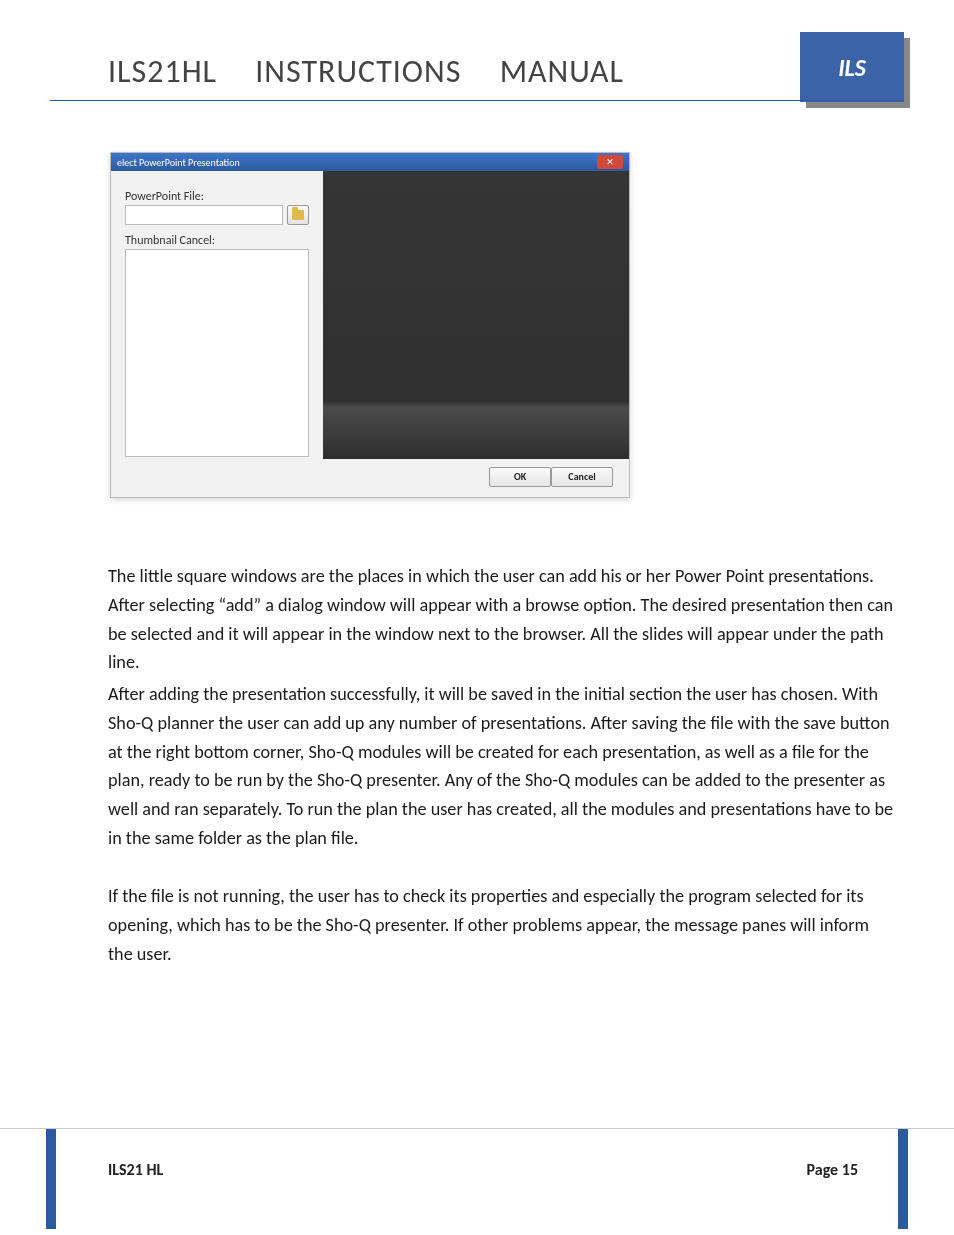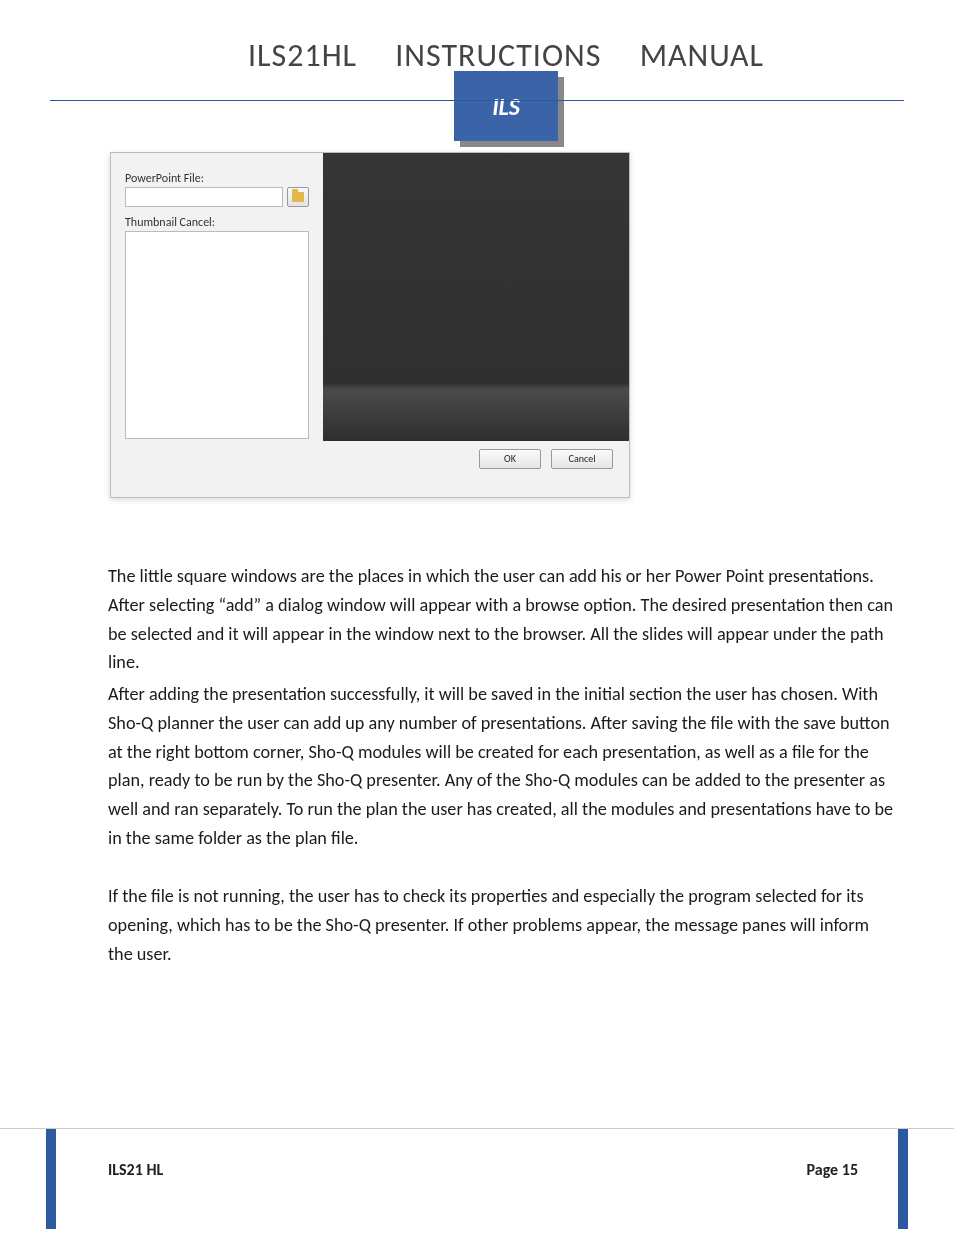--- a/index.html
+++ b/index.html
@@ -9,21 +9,20 @@
       background: #ffffff;
       font-family: Calibri, "Segoe UI", Arial, sans-serif;
       color: #222;
       position: relative;
     }
     .header-row {
       display: flex;
       align-items: center;
       justify-content: space-between;
       padding: 36px 50px 0 108px;
-      flex-direction: column;
     }
     .header-title {
       font-size: 32px;
       letter-spacing: 1px;
       color: #444;
       font-weight: 400;
       word-spacing: 30px;
     }
     .logo {
       width: 104px;
@@ -127,21 +126,21 @@
     }
     .preview {
       position: absolute;
       left: 212px; top: 0;
       right: 0; height: 288px;
       background: linear-gradient(#353535 0%, #303030 80%, #4b4b4b 82%, #2e2e2e 100%);
     }
     .dialog-buttons {
       position: absolute;
       right: 16px; bottom: 10px;
-      display: flex; gap: 10px;
+      display: flex;  font-weight: bold;
     }
     .dlg-btn {
       width: 62px; height: 20px;
       font-size: 10px;
       background: linear-gradient(#fafafa,#e6e6e6);
       border: 1px solid #999;
       border-radius: 2px;
       text-align: center;
       line-height: 18px;
     }
@@ -180,20 +179,24 @@
 </head>
 <body>
 
 <div class="header-row">
   <div class="header-title">ILS21HL INSTRUCTIONS MANUAL</div>
   <div class="logo">ILS</div>
 </div>
 <div class="header-rule"></div>
 
 <div class="dialog">
+  <div class="dialog-titlebar">
+    <span>elect PowerPoint Presentation</span>
+    <div class="dialog-close">✕</div>
+  </div>
   <div class="dialog-body">
     <div class="lbl lbl-ppfile">PowerPoint File:</div>
     <div class="ppfile-input"></div>
     <div class="browse-btn">
       <div class="folder-icon"></div>
     </div>
     <div class="lbl lbl-thumb">Thumbnail Cancel:</div>
     <div class="thumb-box"></div>
     <div class="preview"></div>
     <div class="dialog-buttons">

